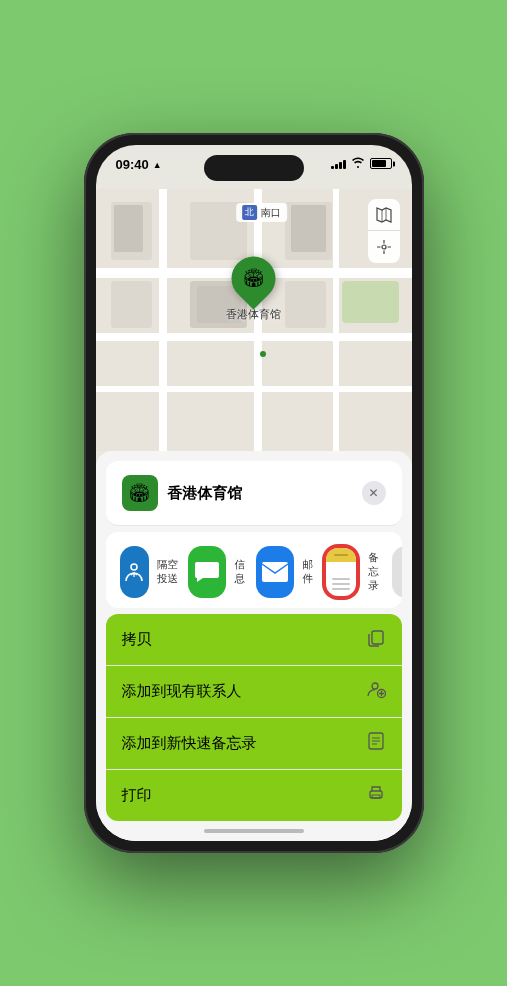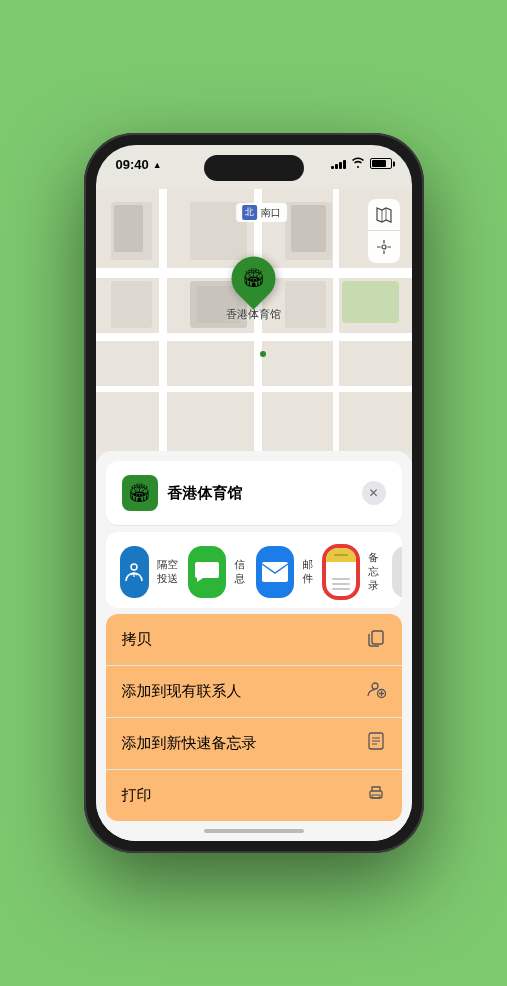--- a/index.html
+++ b/index.html
@@ -405,21 +405,21 @@
     }
 
     .share-label {
       font-size: 10.5px;
       color: #333;
       text-align: center;
     }
 
     
     .action-list {
-      background: #fdba74;
+      background: #84cc16;
       margin: 6px 10px 0;
       border-radius: 12px;
       overflow: hidden;
     }
 
     .action-item {
       display: flex;
       align-items: center;
       justify-content: space-between;
       padding: 13px 16px;

